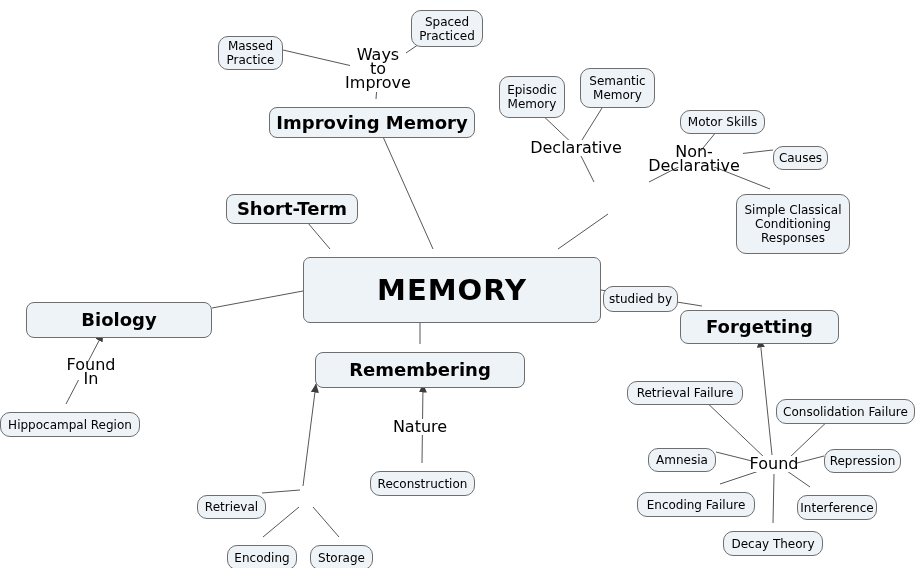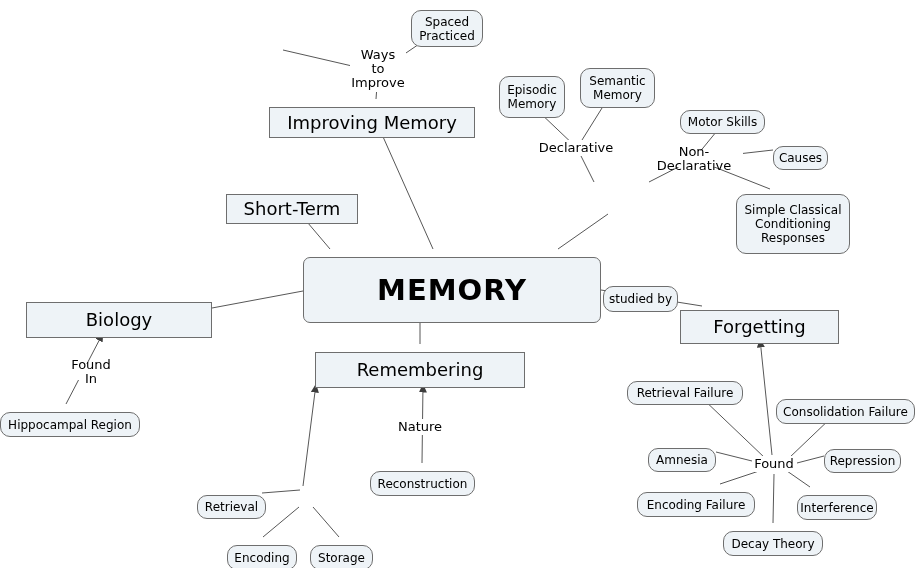--- a/index.html
+++ b/index.html
@@ -8,27 +8,27 @@
     font-family:"DejaVu Sans","Liberation Sans",sans-serif;color:#000;overflow:hidden;
   }
   svg.wires{position:absolute;left:0;top:0;z-index:0;}
   .node{
     position:absolute;z-index:2;
     display:flex;align-items:center;justify-content:center;
     text-align:center;white-space:pre-line;
     background:#eef3f7;border:1px solid #6e6e6e;border-radius:10px;
     font-size:12px;line-height:14px;padding:1px 2px;box-sizing:border-box;margin-top:8px;
   }
-  .node.big{font-size:18px;line-height:20px;border-radius:0;}
+  .node.big{font-size:18px;line-height:20px;border-radius:8px;font-weight:bold;}
   .node.main{font-size:29px;line-height:32px;font-weight:bold;letter-spacing:1px;border-radius:7px;}
   .lbl{
     position:absolute;z-index:1;
     display:flex;align-items:center;justify-content:center;
     text-align:center;white-space:pre-line;
-    background:#ffffff;font-size:13px;line-height:14px;
+    background:#ffffff;font-size:16px;line-height:14px;
   }
 </style>
 </head>
 <body>
 
 <div class="canvas">
 
   <svg class="wires" width="919" height="568" viewBox="0 0 919 568">
     <defs>
       <marker id="arrow" markerWidth="10" markerHeight="8" refX="8.5" refY="4" orient="auto">
@@ -81,20 +81,22 @@
   <div class="node main" style="left:303px;top:249px;width:298px;height:66px">MEMORY</div>
 
   <div class="node big" style="left:269px;top:99px;width:206px;height:31px">Improving Memory</div>
   <div class="node big" style="left:226px;top:186px;width:132px;height:30px">Short-Term</div>
   <div class="node big" style="left:26px;top:294px;width:186px;height:36px">Biology</div>
   <div class="node big" style="left:680px;top:302px;width:159px;height:34px">Forgetting</div>
   <div class="node big" style="left:315px;top:344px;width:210px;height:36px">Remembering</div>
 
   <div class="node" style="left:411px;top:2px;width:72px;height:37px">Spaced
 Practiced</div>
+  <div class="node" style="left:218px;top:28px;width:65px;height:34px">Massed
+Practice</div>
 
   <div class="node" style="left:499px;top:68px;width:66px;height:42px">Episodic
 Memory</div>
   <div class="node" style="left:580px;top:60px;width:75px;height:40px">Semantic
 Memory</div>
   <div class="node" style="left:680px;top:102px;width:85px;height:24px">Motor Skills</div>
   <div class="node" style="left:773px;top:138px;width:55px;height:24px">Causes</div>
   <div class="node" style="left:736px;top:186px;width:114px;height:60px">Simple Classical
 Conditioning
 Responses</div>

